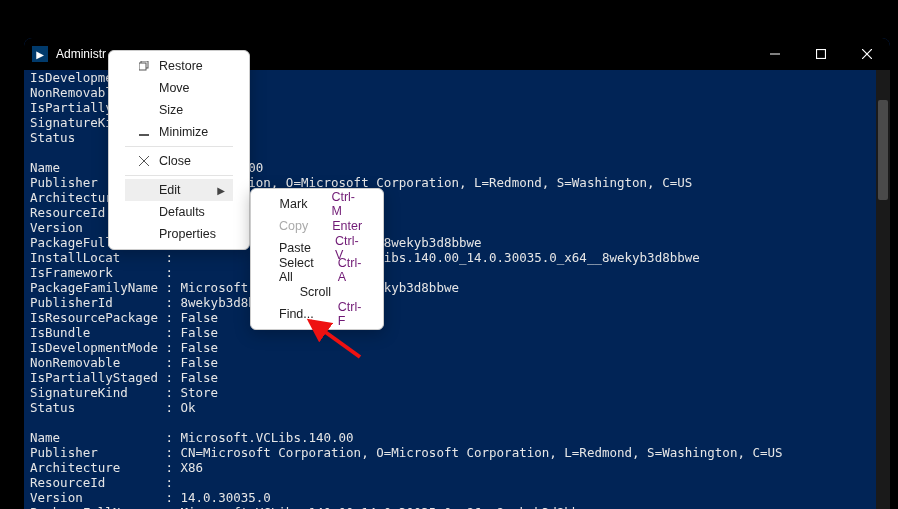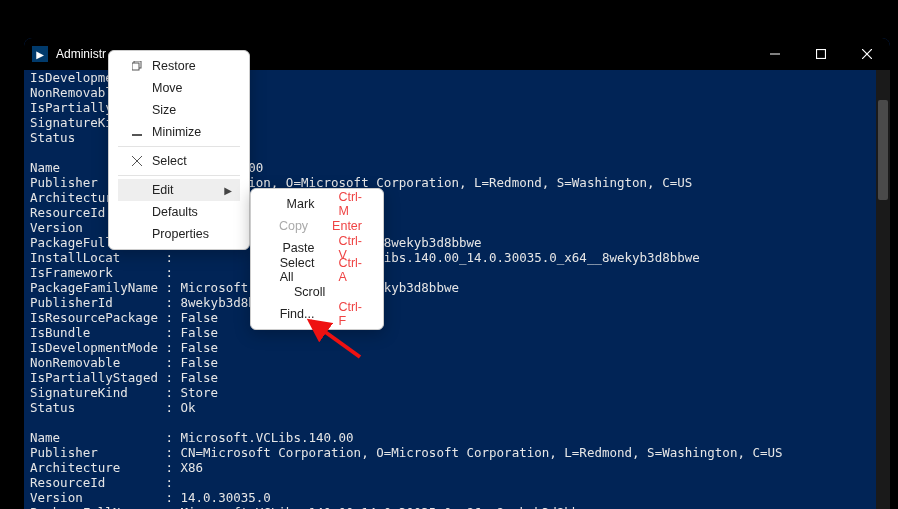--- a/index.html
+++ b/index.html
@@ -75,38 +75,38 @@
   }
   
   .menu {
     position: absolute;
     background: #fff;
     border: 1px solid #ccc;
     border-radius: 6px;
     box-shadow: 0 4px 16px rgba(0,0,0,.25);
     font-size: 12.5px;
     color: #222;
-    padding: 4px 9px;
+    padding: 4px 16px;
   }
   .menu .row {
     height: 22px;
     display: flex;
     align-items: center;
     padding: 0 12px 0 8px;
     position: relative;
   }
   .menu .row.hover { background: #eee; }
   .menu .iconcell {
     width: 22px;
     display:flex;align-items:center;justify-content:center;
     color:#555;
     font-size:11px;
   }
   .menu .label { flex: 1; padding-left:4px; }
-  .menu .accel { color:#ef4444; padding-left:24px; }
+  .menu .accel { color:#701a75; padding-left:24px; }
   .menu .row.disabled { color:#aaa; }
   .menu .sep {
     height:1px; background:#e3e3e3; margin:3px 0;
   }
   .menu .submenu-arrow {
     position:absolute; right:8px;
     font-size:10px; color:#444;
   }
   #menu1 { left: 108px; top: 50px; width: 142px; }
   #menu2 { left: 250px; top: 188px; width: 134px; }
@@ -182,21 +182,21 @@
 
     </div>
     <div class="sep"></div>
     <div class="row">
       <span class="iconcell">
         <svg width="10" height="10" viewBox="0 0 10 10" stroke="#555">
           <line x1="0" y1="0" x2="10" y2="10"></line>
           <line x1="10" y1="0" x2="0" y2="10"></line>
         </svg>
       </span>
-      <span class="label">Select</span>
+      <span class="label">Close</span>
 
     </div>
     <div class="sep"></div>
     <div class="row hover">
       <span class="iconcell"></span>
       <span class="label">Edit</span>
       <span class="submenu-arrow">▶</span>
     </div>
     <div class="row">
       <span class="iconcell"></span>

